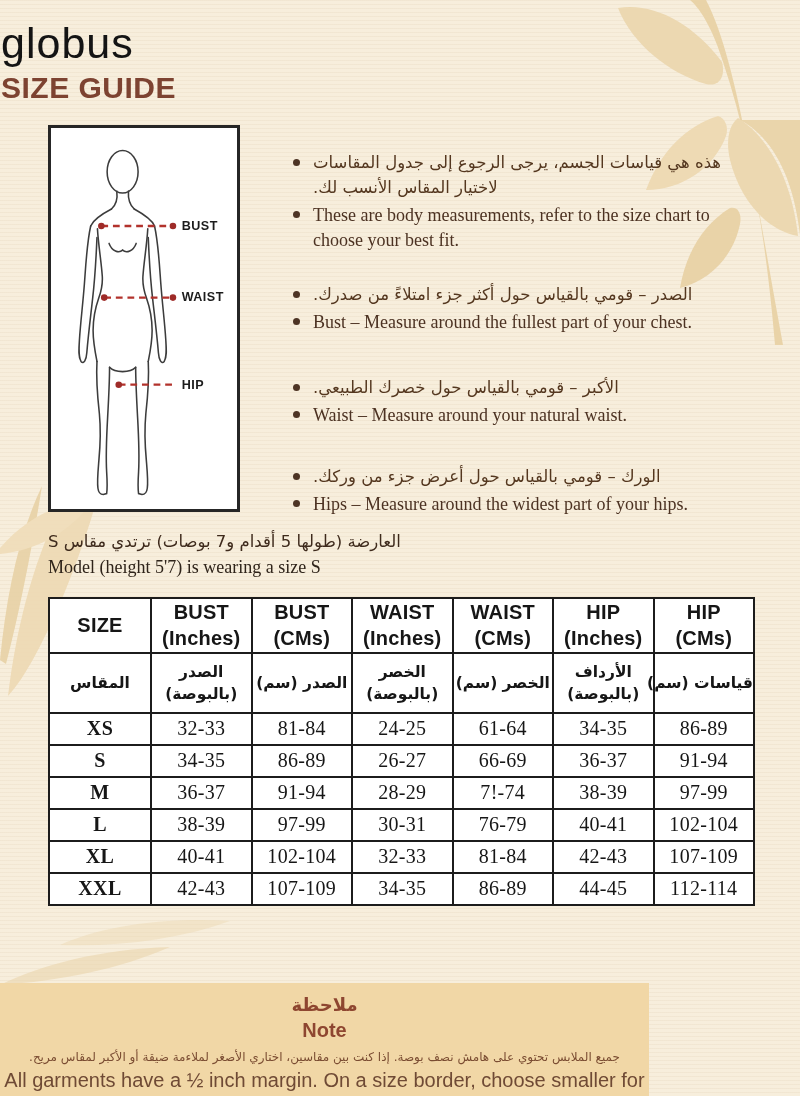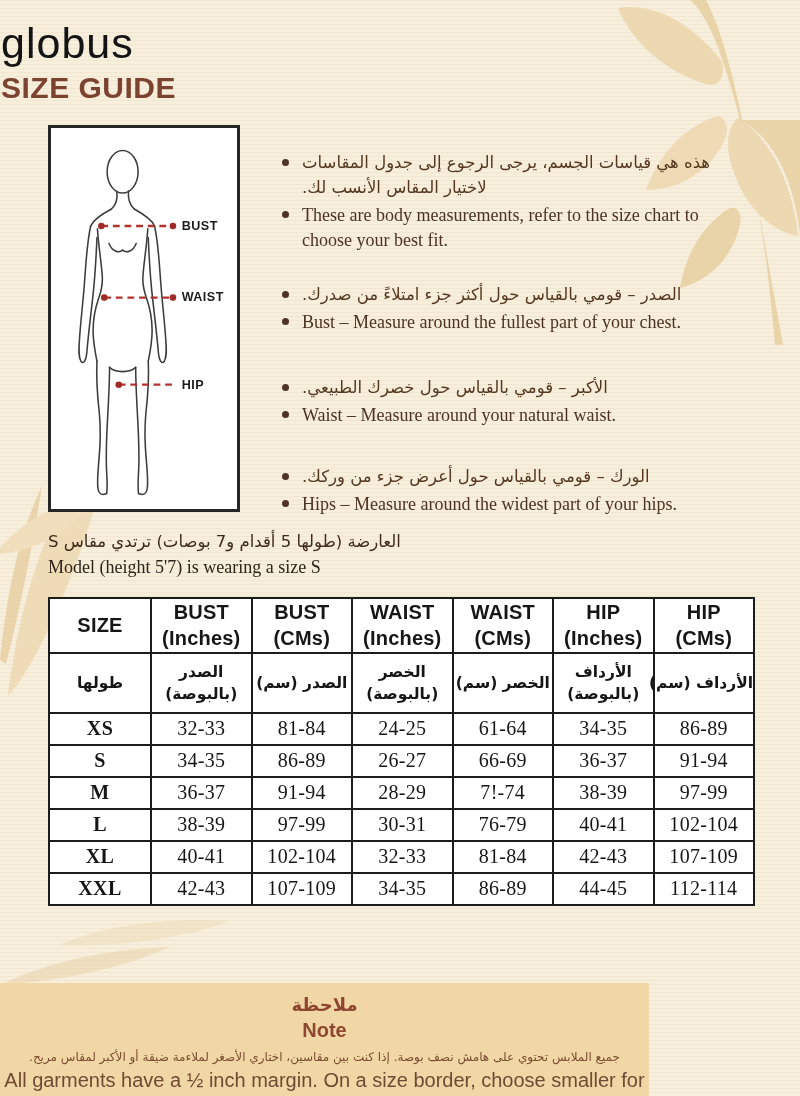--- a/index.html
+++ b/index.html
@@ -16,21 +16,21 @@
   
   .header{position:absolute;top:20px;left:1px;width:100%;}
   .logo{font-size:43px;font-weight:500;letter-spacing:1px;color:#141414;line-height:1.1;}
   .title{margin:4px 0 0 0;font-size:30px;font-weight:800;letter-spacing:.5px;color:#7d4331;line-height:1.1;}
 
   
   .figure-box{position:absolute;left:48px;top:125px;width:186px;height:381px;background:#ffffff;border:3px solid #262626;}
   .figure-box svg{display:block;}
 
   
-  .bullets{position:absolute;left:282px;top:150px;width:444px;list-style:none;margin:0;padding:0;}
+  .bullets{position:absolute;left:293px;top:150px;width:444px;list-style:none;margin:0;padding:0;}
   .bullet-group{margin:0 0 28px 0;}
   .bullet-group:nth-child(2){margin-bottom:40px;}
   .bullet-group:nth-child(3){margin-bottom:36px;}
   .bullet-item{display:flex;align-items:flex-start;margin:0 0 2px 0;}
   .dot{flex:0 0 7px;width:7px;height:7px;border-radius:50%;background:#4d3424;margin:9px 13px 0 0;}
   .b-ar{flex:1;font-family:"DejaVu Sans",sans-serif;font-size:16.5px;line-height:1.52;color:#54371f;text-align:left;margin:0;}
   .b-en{flex:1;font-family:"Liberation Serif","DejaVu Serif",serif;font-size:18px;line-height:1.4;color:#4c3222;text-align:left;margin:1px 0 0 0;}
 
   
   .model-note{position:absolute;left:48px;top:530px;width:430px;}
@@ -216,21 +216,21 @@
               <span class="hl">HIP</span>
               <span class="hl">(Inches)</span>
             </th>
           <th>
               <span class="hl">HIP</span>
               <span class="hl">(CMs)</span>
             </th>
         </tr>
         <tr class="hdr-ar">
           <th dir="rtl">
-              <span class="al">طولها</span>
+              <span class="al">المقاس</span>
               <span class="al"></span>
             </th>
           <th dir="rtl">
               <span class="al">الصدر</span>
               <span class="al">(بالبوصة)</span>
             </th>
           <th dir="rtl">
               <span class="al">الصدر (سم)</span>
               <span class="al"></span>
             </th>
@@ -240,21 +240,21 @@
             </th>
           <th dir="rtl">
               <span class="al">الخصر (سم)</span>
               <span class="al"></span>
             </th>
           <th dir="rtl">
               <span class="al">الأرداف</span>
               <span class="al">(بالبوصة)</span>
             </th>
           <th dir="rtl">
-              <span class="al">الأرداف (سم)</span>
+              <span class="al">قياسات (سم)</span>
               <span class="al"></span>
             </th>
         </tr>
       </thead>
       <tbody>
         <tr class="data-row">
           <td class="size-cell">XS</td>
           <td class="val-cell">32-33</td>
           <td class="val-cell">81-84</td>
           <td class="val-cell">24-25</td>

